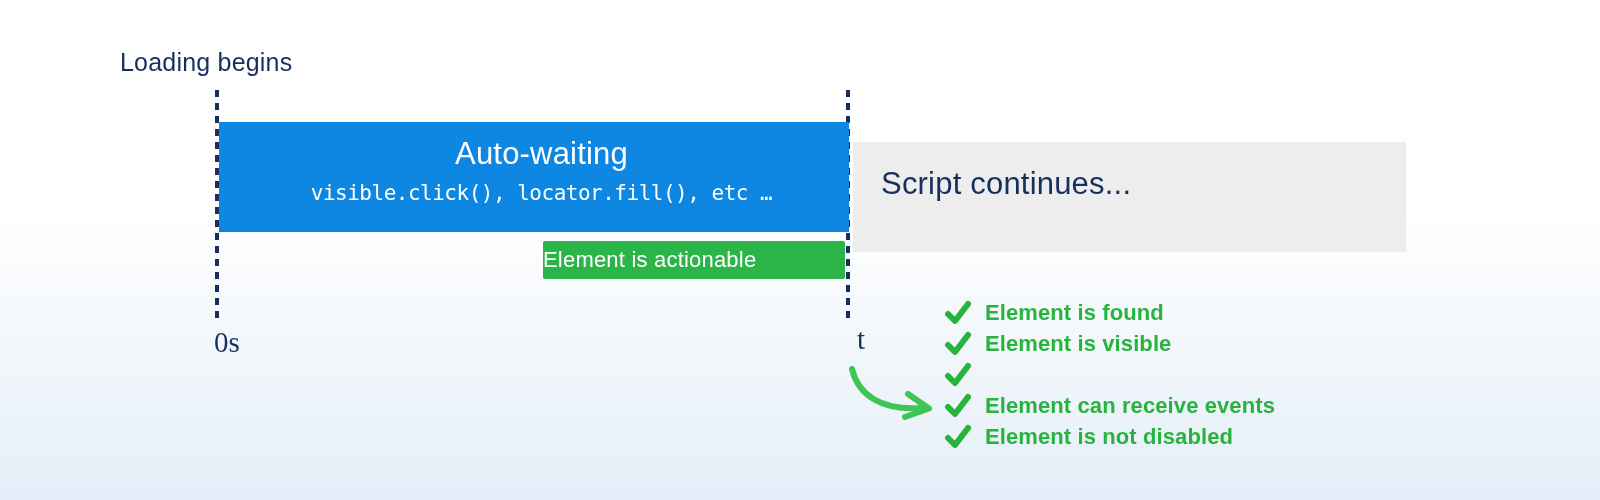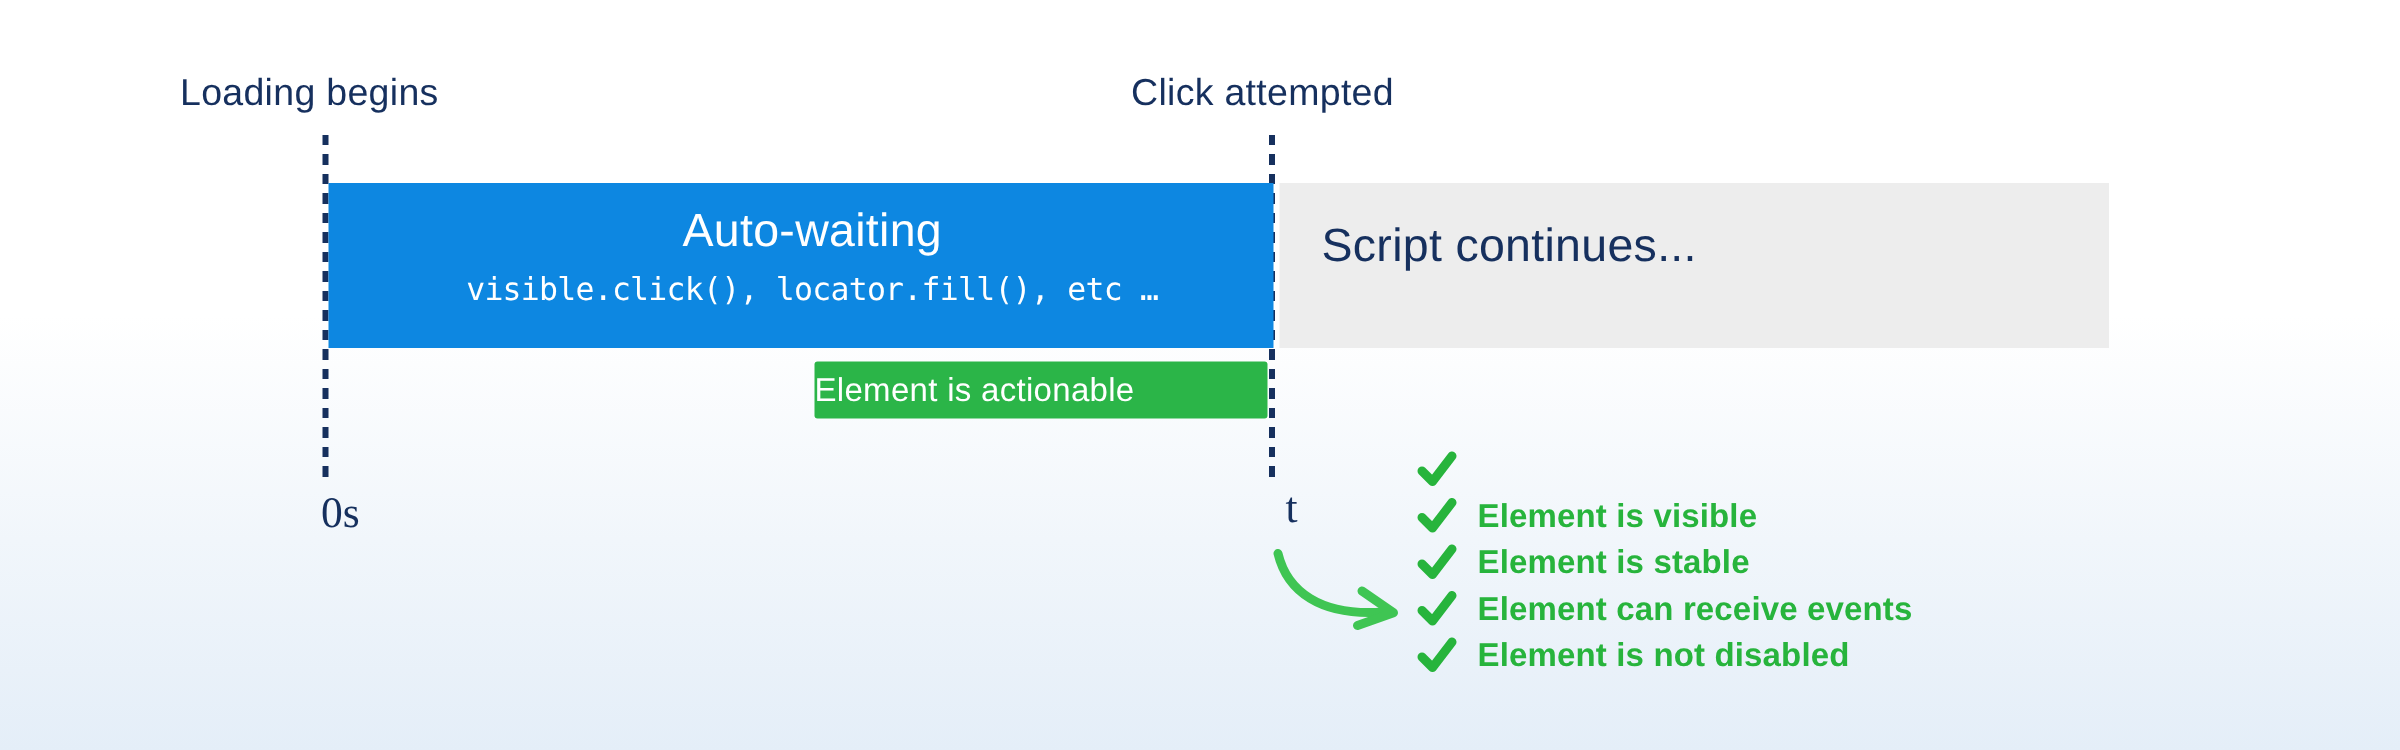--- a/index.html
+++ b/index.html
@@ -67,20 +67,21 @@
     letter-spacing:-0.5px;
     margin-top:7px;
     white-space:nowrap;
   }
   #bar-script{
     left:853px;
     width:553px;
     background:var(--graybar);
     color:var(--navy);
     padding:24px 0 0 28px;
+    margin-top:20px;
   }
   #bar-script .bar-title{
     font-size:31px;
     font-weight:500;
     letter-spacing:.2px;
   }
 
   #badge-actionable{
     position:absolute;
     left:543px;
@@ -129,21 +130,20 @@
     letter-spacing:.1px;
     white-space:nowrap;
   }
 </style>
 </head>
 <body>
 
 <div class="stage">
 
   <div id="label-loading" class="evt-label">Loading begins</div>
-  <div id="label-click" class="evt-label">Click attempted</div>
 
   <div id="dash-left" class="dashed-line"></div>
   <div id="dash-right" class="dashed-line"></div>
 
   <div id="bar-auto" class="bar">
     <div class="bar-title">Auto-waiting</div>
     <div class="bar-code">visible.click(), locator.fill(), etc …</div>
   </div>
 
   <div id="bar-script" class="bar">
@@ -160,32 +160,32 @@
   <svg id="arrow" width="104" height="58" viewBox="0 0 104 58" fill="none">
     <path d="M10 3 C 16 28 38 45 80 42" stroke="var(--arrow_green)" stroke-width="6" stroke-linecap="round" fill="none"></path>
     <path d="M66 28 L87 42.5 L63 51" stroke="var(--arrow_green)" stroke-width="6" stroke-linecap="round" stroke-linejoin="round" fill="none"></path>
   </svg>
 
   <div id="checklist">
     <div class="check-row">
       <svg width="28" height="28" viewBox="0 0 28 28">
           <path d="M4 15 L11 22 L24 5" stroke="var(--green)" stroke-width="6" stroke-linecap="round" stroke-linejoin="round" fill="none"></path>
         </svg>
+      <span class="check-label">Element is found</span>
     </div>
     <div class="check-row">
       <svg width="28" height="28" viewBox="0 0 28 28">
           <path d="M4 15 L11 22 L24 5" stroke="var(--green)" stroke-width="6" stroke-linecap="round" stroke-linejoin="round" fill="none"></path>
         </svg>
       <span class="check-label">Element is visible</span>
     </div>
     <div class="check-row">
       <svg width="28" height="28" viewBox="0 0 28 28">
           <path d="M4 15 L11 22 L24 5" stroke="var(--green)" stroke-width="6" stroke-linecap="round" stroke-linejoin="round" fill="none"></path>
         </svg>
-      <span class="check-label">Element is stable</span>
     </div>
     <div class="check-row">
       <svg width="28" height="28" viewBox="0 0 28 28">
           <path d="M4 15 L11 22 L24 5" stroke="var(--green)" stroke-width="6" stroke-linecap="round" stroke-linejoin="round" fill="none"></path>
         </svg>
       <span class="check-label">Element can receive events</span>
     </div>
     <div class="check-row">
       <svg width="28" height="28" viewBox="0 0 28 28">
           <path d="M4 15 L11 22 L24 5" stroke="var(--green)" stroke-width="6" stroke-linecap="round" stroke-linejoin="round" fill="none"></path>

